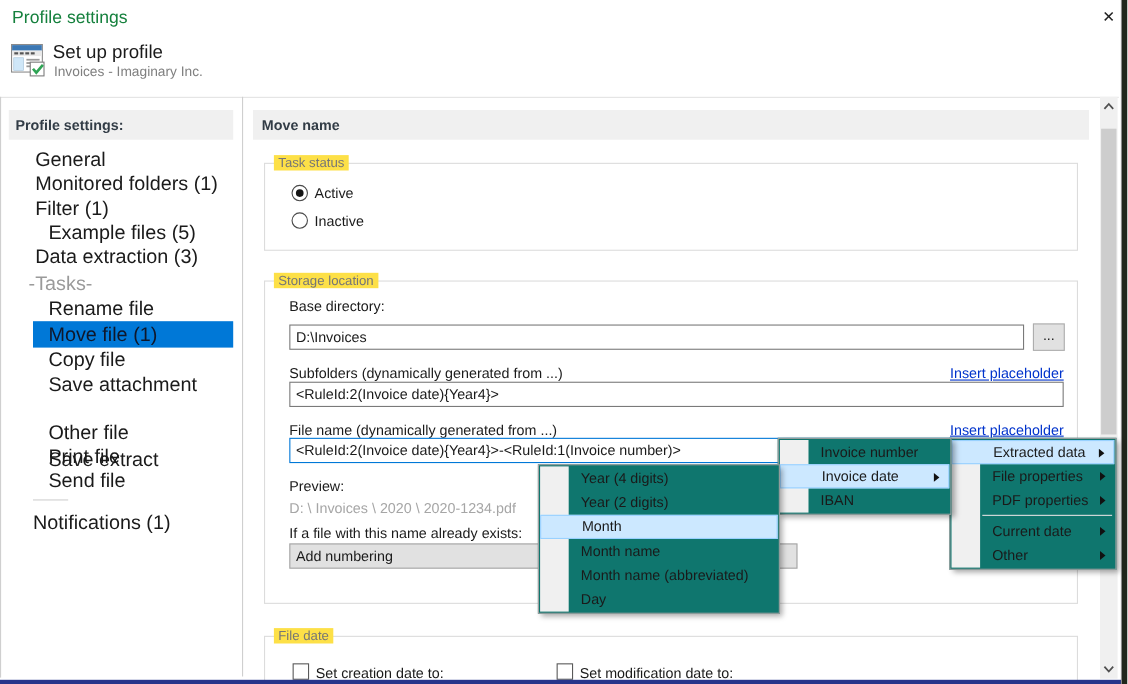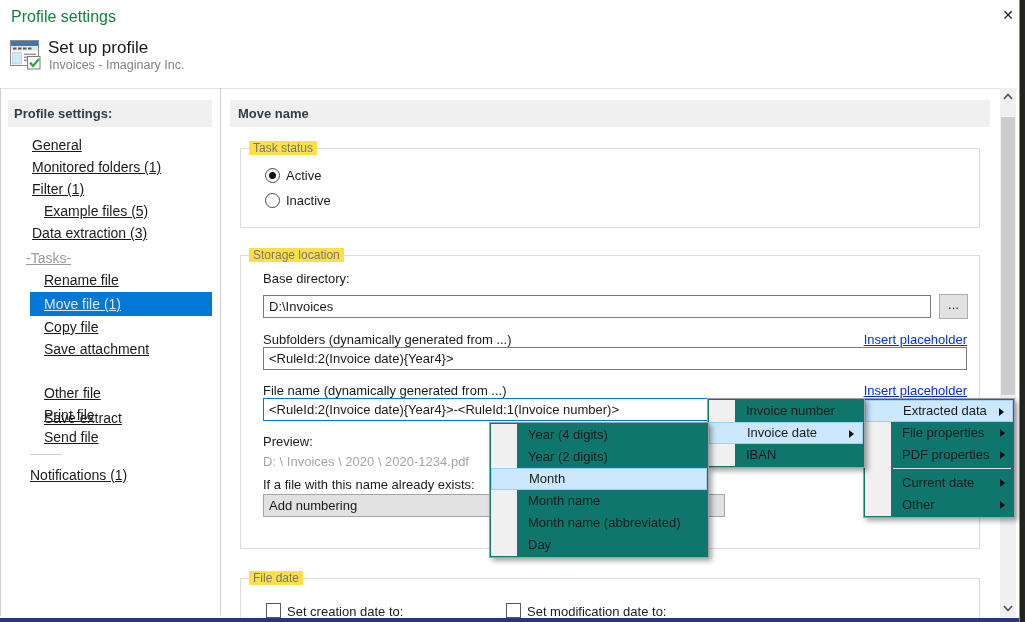--- a/index.html
+++ b/index.html
@@ -11,22 +11,22 @@
   .abs{position:absolute;}
   .lbl{font-size:13px;color:#1a1a1a;white-space:nowrap;line-height:15px;}
   .legend{font-size:12px;color:#767676;background:#fde047;padding:0 4px;white-space:nowrap;}
   .group{position:absolute;border:1px solid #dcdcdc;background:transparent;}
   .hdrband{position:absolute;background:#f0f0f0;height:27px;display:flex;align-items:center;}
   .hdrband span{font-size:13px;font-weight:bold;color:#323c46;}
   .tb{position:absolute;height:23px;box-sizing:border-box;border:1px solid #7a7a7a;background:#fff;
       font-family:"Liberation Sans",sans-serif;font-size:13px;color:#1a1a1a;padding:0 5px;line-height:21px;white-space:nowrap;overflow:hidden;}
   .tb.focus{border:1px solid #0078d7;}
   .link{font-size:13px;color:#0033cc;text-decoration:underline;white-space:nowrap;cursor:pointer;}
-  .sideitem{position:absolute;font-size:14px;color:#1a1a1a;white-space:nowrap;line-height:18px;cursor:default;text-decoration:underline;}
-  .sideitem.sel{background:#0078d7;color:#e5e5e5;display:flex;align-items:center;}
+  .sideitem{position:absolute;font-size:18px;color:#1a1a1a;white-space:nowrap;line-height:18px;cursor:default;}
+  .sideitem.sel{background:#0078d7;color:#0f172a;display:flex;align-items:center;}
   .radio{position:absolute;width:13px;height:13px;border:1px solid #4a4a4a;border-radius:50%;background:#fff;box-sizing:content-box;}
   .radio.checked::after{content:"";position:absolute;left:3px;top:3px;width:7px;height:7px;border-radius:50%;background:#141414;}
   .checkbox{position:absolute;width:13px;height:13px;border:1px solid #5a5a5a;background:#fff;}
   .menu{position:absolute;background:#0f766e;border:1px solid #a0a0a0;box-shadow:3px 3px 5px rgba(0,0,0,0.35);z-index:30;}
   .menu .gutter{position:absolute;left:1px;top:1px;bottom:1px;width:26px;background:#f0f0f0;}
   .mi{position:absolute;left:1px;right:1px;height:22px;font-size:13px;color:#1a1a1a;line-height:22px;box-sizing:border-box;cursor:default;}
   .mi .txt{position:absolute;left:37px;top:0;}
   .mi.hl{background:#cce8ff;border:1px solid #99d1ff;line-height:20px;}
   .mi.hl .txt{top:-1px;line-height:22px;}
   .mi .arr{position:absolute;right:8px;top:7px;width:0;height:0;border-left:5px solid #111;border-top:4px solid transparent;border-bottom:4px solid transparent;}

